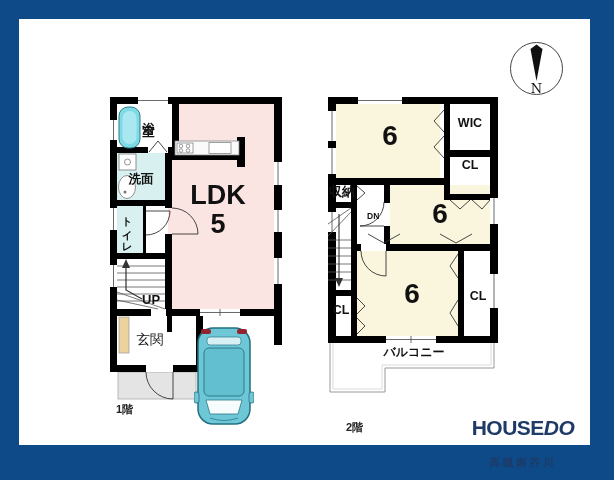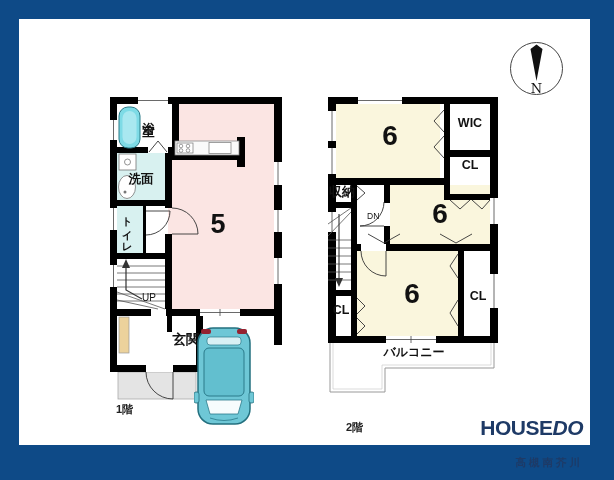--- a/index.html
+++ b/index.html
@@ -8,21 +8,21 @@
   .abs{position:absolute;}
   .plan{position:absolute;}
   .plan svg{display:block;}
   .lbl{position:absolute;color:#111;line-height:1.0;white-space:nowrap;}
   .lbl.c{text-align:center;white-space:normal;}
   .vert{writing-mode:vertical-rl;text-orientation:upright;letter-spacing:2px;}
   .room-num{font-size:28px;font-weight:bold;}
   .big{font-size:27px;font-weight:bold;letter-spacing:0px;}
   .small-cap{font-size:12.5px;font-weight:bold;}
   .floor-tag{font-size:11px;font-weight:bold;color:#222;}
-  .logo{position:absolute;left:444px;top:398px;width:120px;text-align:right;color:#1e3a66;}
+  .logo{position:absolute;left:444px;top:398px;width:120px;text-align:center;color:#1e3a66;}
   .logo .row1{font-size:21px;font-weight:900;letter-spacing:-0.5px;line-height:1;}
   .logo .do{font-style:italic;}
   .logo .row2{font-size:10.5px;font-weight:bold;letter-spacing:3px;margin-top:18px;}
 </style>
 </head>
 <body>
 
 <div class="stage">
   <div class="paper">
 
@@ -131,23 +131,24 @@
             <line x1="52" y1="215" x2="11" y2="206"></line>
           <polyline points="36,205 20,196 20,172" stroke="#333" stroke-width="1.2" fill="none"></polyline>
           <polygon points="16,174 24,174 20,165" fill="#333" stroke="none"></polygon>
         </g>
 
         <rect x="13" y="223" width="10" height="36" fill="#ecd29c" stroke="#999" stroke-width="0.7"></rect>
       </svg>
       <div class="lbl vert" style="left:36px;top:18px;font-size:12.5px;font-weight:bold;">浴室</div>
       <div class="lbl c" style="left:16px;top:79px;width:38px;font-size:12.5px;font-weight:bold;">洗面</div>
       <div class="lbl vert" style="left:16px;top:115px;font-size:10.5px;font-weight:bold;letter-spacing:1px;">トイレ</div>
-      <div class="lbl" style="left:36px;top:199px;font-size:10px;font-weight:normal;">UP</div>
+      <div class="lbl" style="left:36px;top:199px;font-size:13px;font-weight:bold;">UP</div>
+      <div class="lbl c big" style="left:67px;top:88px;width:90px;">LDK</div>
       <div class="lbl c big" style="left:67px;top:117px;width:90px;">5</div>
-      <div class="lbl c" style="left:24px;top:239px;width:40px;font-size:13.5px;font-weight:bold;margin-left:36px;">玄関</div>
+      <div class="lbl c" style="left:24px;top:239px;width:40px;font-size:13.5px;font-weight:normal;">玄関</div>
     </div>
 
     <div class="plan" style="left:305px;top:75px;width:178px;height:312px;">
       <svg width="178" height="312" viewBox="0 0 178 312">
 
         <g>
           <rect x="12" y="10" width="104" height="74" fill="#faf6dd"></rect>
           <rect x="66" y="91" width="100" height="59" fill="#faf6dd"></rect>
           <rect x="33" y="157" width="101" height="85" fill="#faf6dd"></rect>
         </g>
@@ -228,21 +229,21 @@
           <line x1="4" y1="178" x2="27" y2="178"></line>
             <line x1="4" y1="186" x2="27" y2="186"></line>
           <line x1="15" y1="120" x2="15" y2="186" stroke="#333" stroke-width="1.1"></line>
           <polygon points="11,184 19,184 15,193" fill="#333" stroke="none"></polygon>
         </g>
       </svg>
       <div class="lbl c room-num" style="left:46px;top:28px;width:40px;">6</div>
       <div class="lbl c small-cap" style="left:124px;top:23px;width:44px;">WIC</div>
       <div class="lbl c small-cap" style="left:124px;top:65px;width:44px;">CL</div>
       <div class="lbl c" style="left:3px;top:91px;width:30px;font-size:13px;font-weight:bold;">収納</div>
-      <div class="lbl" style="left:35px;top:118px;font-size:8.5px;font-weight:normal;padding-left:8px;">DN</div>
+      <div class="lbl" style="left:35px;top:118px;font-size:8.5px;font-weight:bold;padding-left:8px;">DN</div>
       <div class="lbl c room-num" style="left:94px;top:106px;width:44px;">6</div>
       <div class="lbl c room-num" style="left:66px;top:186px;width:44px;">6</div>
       <div class="lbl c small-cap" style="left:4px;top:210px;width:26px;">CL</div>
       <div class="lbl c small-cap" style="left:140px;top:196px;width:28px;">CL</div>
       <div class="lbl c" style="left:40px;top:252px;width:100px;font-size:12px;font-weight:bold;">バルコニー</div>
     </div>
 
     <svg class="abs" style="left:175px;top:303px;" width="60" height="106" viewBox="0 0 60 106">
       <rect x="4" y="6" width="52" height="96" rx="15" fill="#6ec7d6" stroke="#23707f" stroke-width="1.5"></rect>
       <rect x="0" y="70" width="5" height="11" rx="2" fill="#6ec7d6" stroke="#23707f" stroke-width="0.8"></rect>

